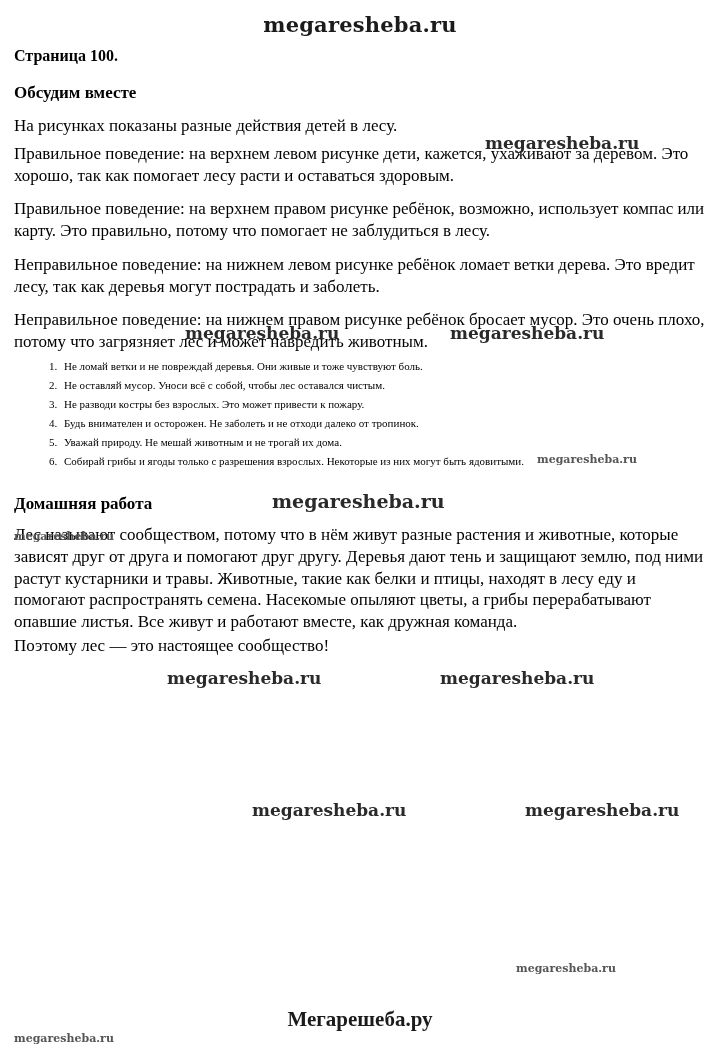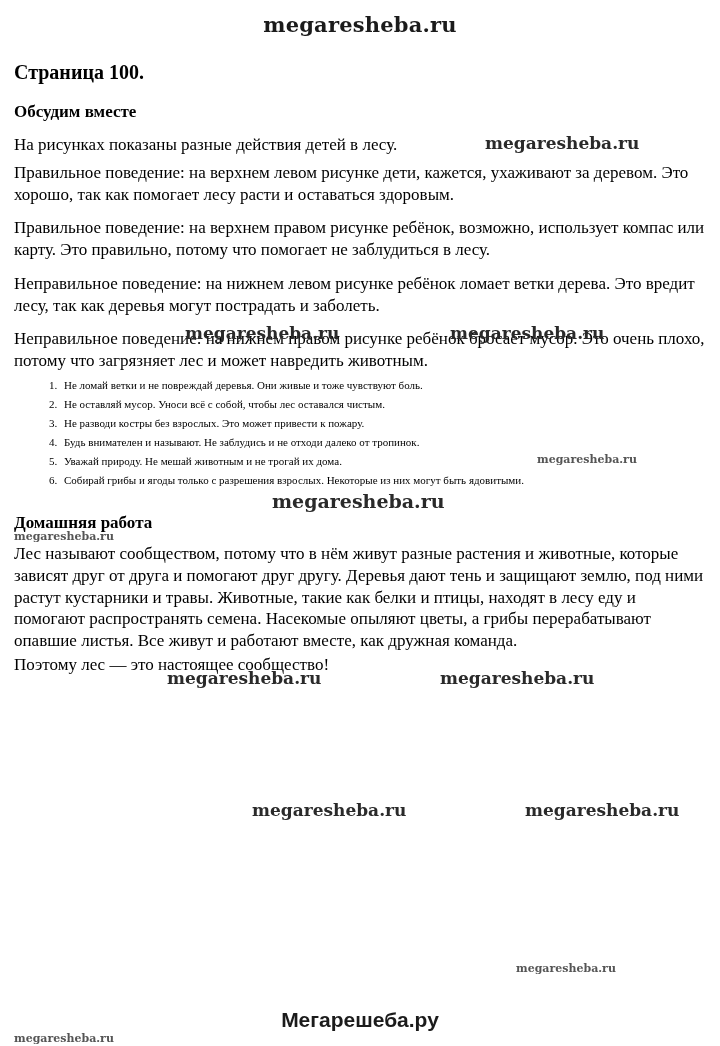--- a/index.html
+++ b/index.html
@@ -26,33 +26,33 @@
     text-align: center;
     font-family: "DejaVu Serif", serif;
     font-size: 21px;
     font-weight: bold;
     color: #1b1b1b;
     padding-top: 8px;
     letter-spacing: 0.2px;
   }
   .bottom-brand {
     text-align: center;
-    font-family: Liberation Sans, sans-serif;
+    font-family: Liberation Serif, serif;
     font-size: 21px;
     font-weight: bold;
     color: #1b1b1b;
     position: absolute;
     left: 0;
     right: 0;
     bottom: 14px;
   }
   .page-label {
-    font-size: 20px;
+    font-size: 16px;
     font-weight: bold;
-    margin-top: 24px;
+    margin-top: 10px;
     margin-bottom: 0;
   }
   .section-head {
     font-size: 17px;
     font-weight: bold;
     margin-top: 18px;
     margin-bottom: 0;
   }
   p.para {
     font-size: 17px;
@@ -131,21 +131,21 @@
 
     <p class="para gap-md">Неправильное поведение: на нижнем левом рисунке ребёнок ломает ветки дерева. Это вредит лесу, так как деревья могут пострадать и заболеть.</p>
 
     <p class="para">Неправильное поведение: на нижнем правом рисунке ребёнок бросает мусор. Это очень плохо, потому что загрязняет лес и может навредить животным.</p>
 
 
     <ol class="rules">
       <li>Не ломай ветки и не повреждай деревья. Они живые и тоже чувствуют боль.</li>
       <li>Не оставляй мусор. Уноси всё с собой, чтобы лес оставался чистым.</li>
       <li>Не разводи костры без взрослых. Это может привести к пожару.</li>
-      <li>Будь внимателен и называют. Не заблудись и не отходи далеко от тропинок.</li>
+      <li>Будь внимателен и осторожен. Не заболеть и не отходи далеко от тропинок.</li>
       <li>Уважай природу. Не мешай животным и не трогай их дома.</li>
       <li>Собирай грибы и ягоды только с разрешения взрослых. Некоторые из них могут быть ядовитыми.</li>
     </ol>
 
     <div class="homework-head">Домашняя работа</div>
 
     <p class="para" style="margin-top:10px;">Лес называют сообществом, потому что в нём живут разные растения и животные, которые зависят друг от друга и помогают друг другу. Деревья дают тень и защищают землю, под ними растут кустарники и травы. Животные, такие как белки и птицы, находят в лесу еду и помогают распространять семена. Насекомые опыляют цветы, а грибы перерабатывают опавшие листья. Все живут и работают вместе, как дружная команда.</p>
 
     <p class="para" style="margin-top:2px;">Поэтому лес — это настоящее сообщество!</p>
 

